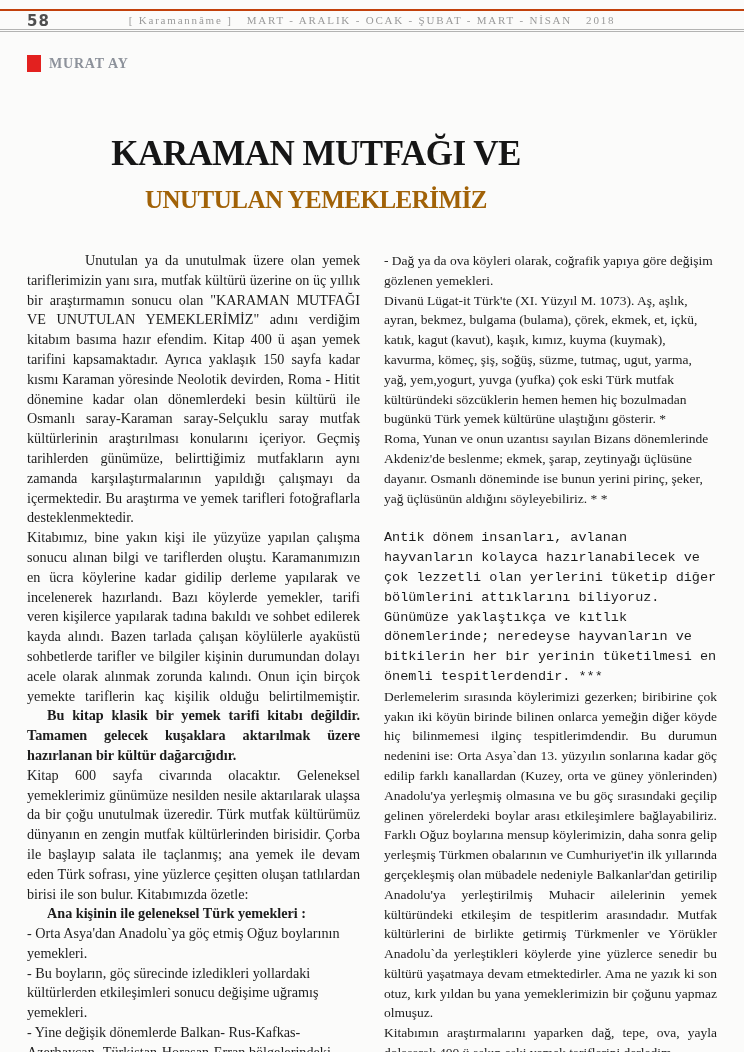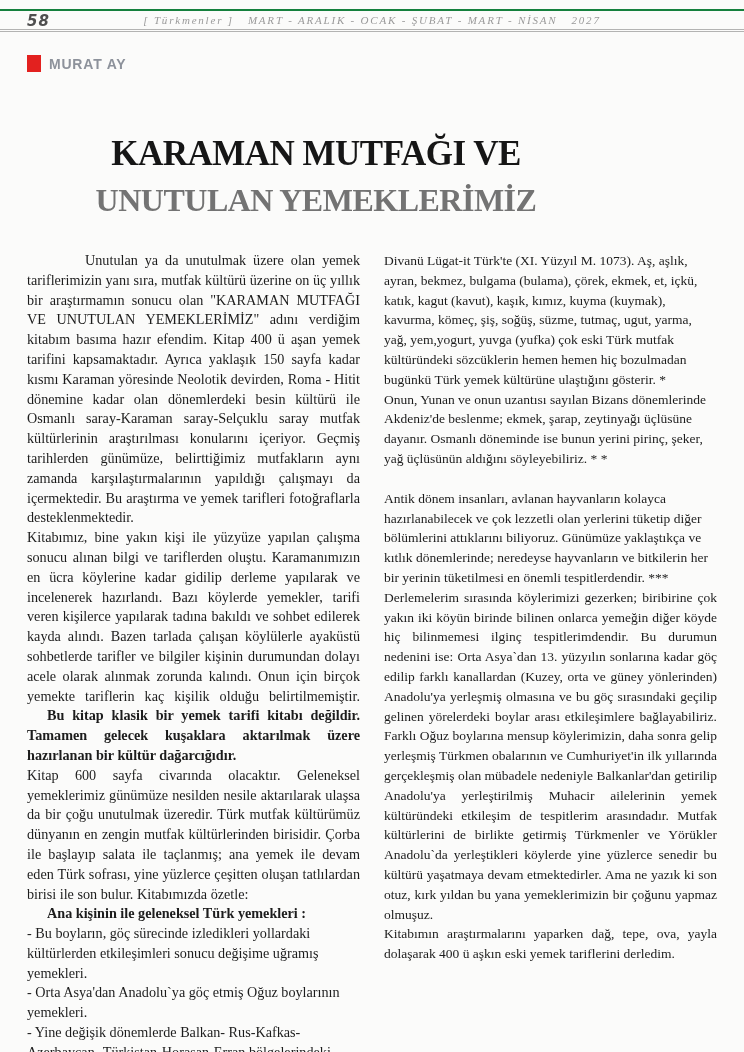--- a/index.html
+++ b/index.html
@@ -8,54 +8,53 @@
     background:#fbfbfa;
     font-family:"Liberation Serif", serif;
     overflow:hidden;
     position:relative;
   }
   .page{position:relative;width:744px;height:1052px;overflow:hidden;}
 
   
   .header{
     position:absolute;top:9px;left:0;width:744px;height:23px;
-    border-top:2px solid #15803d;
+    border-top:2px solid #c2410c;
     border-bottom:3px double #b3b3b2;
     display:flex;align-items:center;justify-content:center;
     box-sizing:border-box;
-    font-style:italic;
   }
   .page-num{
     position:absolute;left:27px;top:1px;
     font-family:"DejaVu Sans", sans-serif;
     font-size:15px;font-weight:bold;color:#4f4f4f;letter-spacing:1px;
   }
   .header-center{
     color:#9a9a9a;font-size:11px;letter-spacing:1.8px;white-space:nowrap;
   }
   .header-center .sep-gap{display:inline-block;width:14px;}
 
   
   .author{
     position:absolute;top:55px;left:27px;
     display:flex;align-items:center;gap:8px;
   }
   .author-square{width:14px;height:17px;background:#e3211f;}
   .author-name{
-    font-family:Liberation Sans, sans-serif;
+    font-family:Liberation Serif, serif;
     font-size:14px;font-weight:bold;color:#8d929b;letter-spacing:0.8px;
   }
 
   
   .title-block{
     position:absolute;top:131px;left:0;width:632px;text-align:center;
     font-weight:bold;line-height:46px;letter-spacing:-0.5px;
   }
   .title-line1{font-size:35px;color:#161616;}
-  .title-line2{font-size:32px;color:#737373;}
+  .title-line2{font-size:25px;color:#a16207;}
 
   
   .columns{
     position:absolute;top:251px;left:27px;width:690px;
     display:flex;gap:24px;
   }
   .col{width:333px;color:#1c1c1c;}
   .col-left{font-size:14.2px;line-height:19.8px;}
   .col-right{font-size:13.5px;line-height:19.8px;}
   .col p{margin:0;}
@@ -63,46 +62,47 @@
   .col .bold{font-weight:bold;margin-left:20px;}
 </style>
 </head>
 <body>
 
 <div class="page">
 
   <div class="header">
     <div class="page-num">58</div>
     <div class="header-center">
-      <span>[ Türkmenler ]</span><span class="sep-gap"></span><span>MART - ARALIK - OCAK - ŞUBAT - MART - NİSAN</span><span class="sep-gap"></span><span>2027</span>
+      <span>[ Karamannâme ]</span><span class="sep-gap"></span><span>MART - ARALIK - OCAK - ŞUBAT - MART - NİSAN</span><span class="sep-gap"></span><span>2018</span>
     </div>
   </div>
 
   <div class="author">
     <span class="author-square"></span>
     <span class="author-name">MURAT AY</span>
   </div>
 
   <div class="title-block">
     <div class="title-line1">KARAMAN MUTFAĞI VE</div>
     <div class="title-line2">UNUTULAN YEMEKLERİMİZ</div>
   </div>
 
   <div class="columns">
     <div class="col col-left" id="col-left">
         <p style="text-align: justify; text-indent: 58px;"><span>Unutulan ya da unutulmak üzere olan yemek tariflerimizin yanı sıra, mutfak kültürü üzerine on üç yıllık bir araştırmamın sonucu olan "KARAMAN MUTFAĞI VE UNUTULAN YEMEKLERİMİZ" adını verdiğim kitabım basıma hazır efendim. Kitap 400 ü aşan yemek tarifini kapsamaktadır. Ayrıca yaklaşık 150 sayfa kadar kısmı Karaman yöresinde Neolotik devirden, Roma -  Hitit dönemine kadar olan dönemlerdeki besin kültürü ile Osmanlı saray-Karaman saray-Selçuklu saray mutfak kültürlerinin araştırılması konularını içeriyor. Geçmiş tarihlerden günümüze, belirttiğimiz mutfakların aynı zamanda karşılaştırmalarının yapıldığı çalışmayı da içermektedir. Bu araştırma ve yemek tarifleri fotoğraflarla desteklenmektedir.</span></p>
         <p style="text-align: justify;"><span>Kitabımız, bine yakın kişi ile yüzyüze yapılan çalışma sonucu alınan bilgi ve tariflerden oluştu. Karamanımızın en ücra köylerine kadar gidilip derleme yapılarak ve incelenerek hazırlandı.  Bazı köylerde yemekler, tarifi veren kişilerce yapılarak tadına bakıldı ve sohbet edilerek kayda alındı. Bazen tarlada çalışan köylülerle ayaküstü sohbetlerde tarifler ve bilgiler kişinin durumundan dolayı acele olarak alınmak zorunda kalındı. Onun için birçok yemekte tariflerin kaç kişilik olduğu belirtilmemiştir.  </span><span class="bold">Bu kitap klasik bir yemek tarifi kitabı değildir. Tamamen gelecek kuşaklara aktarılmak üzere hazırlanan bir kültür dağarcığıdır.</span></p>
         <p style="text-align: justify;"><span>Kitap 600 sayfa civarında olacaktır. Geleneksel  yemeklerimiz günümüze nesilden nesile aktarılarak ulaşsa da bir çoğu unutulmak üzeredir.  Türk mutfak kültürümüz dünyanın en zengin mutfak kültürlerinden birisidir. Çorba  ile başlayıp salata ile taçlanmış; ana yemek ile devam eden Türk sofrası, yine yüzlerce çeşitten oluşan tatlılardan birisi ile son bulur. Kitabımızda özetle:</span></p>
         <p style="text-align: left;"><span class="bold">Ana kişinin ile geleneksel Türk yemekleri :</span></p>
+        <p style="text-align: left;"><span>- Orta Asya'dan Anadolu`ya göç etmiş Oğuz boylarının yemekleri.</span></p>
         <p style="text-align: left;"><span>- Bu boyların, göç sürecinde izledikleri yollardaki kültürlerden etkileşimleri sonucu değişime uğramış yemekleri.</span></p>
-        <p style="text-align: left;"><span>- Orta Asya'dan Anadolu`ya göç etmiş Oğuz boylarının yemekleri.</span></p>
         <p style="text-align: left;"><span>- Yine değişik dönemlerde Balkan- Rus-Kafkas-Azerbaycan- Türkistan-Horasan-Erran  bölgelerindeki sorunlardan kaynaklanan göçlerde Anadolu`ya  gelen göçmenlerin beraberinde getirdikleri kültüre dayalı yemekleri (Muhacir, Tatar, Çerkes, Türkmen v.b.).</span></p>
       </div>
     <div class="col col-right" id="col-right">
+        <p style="text-align: left;"><span>- Dağ ya da ova köyleri olarak, coğrafik yapıya göre değişim gözlenen yemekleri.</span></p>
         <p style="text-align: left;"><span>Divanü Lügat-it Türk'te (XI. Yüzyıl M. 1073). Aş, aşlık, ayran, bekmez, bulgama (bulama), çörek,  ekmek, et, içkü, katık, kagut (kavut), kaşık,  kımız, kuyma (kuymak), kavurma, kömeç, şiş, soğüş, süzme, tutmaç, ugut, yarma, yağ, yem,yogurt, yuvga (yufka) çok eski Türk mutfak kültüründeki sözcüklerin hemen hemen hiç bozulmadan bugünkü Türk yemek kültürüne ulaştığını gösterir. *</span></p>
-        <p style="text-align: left;"><span>Onun, Yunan ve onun uzantısı sayılan Bizans dönemlerinde Akdeniz'de beslenme; ekmek, şarap, zeytinyağı üçlüsüne dayanır. Osmanlı döneminde ise bunun yerini pirinç, şeker, yağ üçlüsünün aldığını söyleyebiliriz. * *</span></p>
-        <p class="space-before" style="text-align: left;"><span>Antik dönem insanları, avlanan hayvanların kolayca hazırlanabilecek ve çok lezzetli olan yerlerini tüketip diğer bölümlerini attıklarını biliyoruz. Günümüze yaklaştıkça ve kıtlık dönemlerinde;  neredeyse hayvanların ve bitkilerin her bir yerinin tüketilmesi en önemli tespitlerdendir. ***</span></p>
+        <p style="text-align: left;"><span>Roma, Yunan ve onun uzantısı sayılan Bizans dönemlerinde Akdeniz'de beslenme; ekmek, şarap, zeytinyağı üçlüsüne dayanır. Osmanlı döneminde ise bunun yerini pirinç, şeker, yağ üçlüsünün aldığını söyleyebiliriz. * *</span></p>
+        <p class="space-before" style="text-align: left; font-family: Liberation Mono, monospace;"><span>Antik dönem insanları, avlanan hayvanların kolayca hazırlanabilecek ve çok lezzetli olan yerlerini tüketip diğer bölümlerini attıklarını biliyoruz. Günümüze yaklaştıkça ve kıtlık dönemlerinde;  neredeyse hayvanların ve bitkilerin her bir yerinin tüketilmesi en önemli tespitlerdendir. ***</span></p>
         <p style="text-align: justify;"><span>Derlemelerim sırasında köylerimizi gezerken; biribirine çok yakın iki köyün birinde bilinen onlarca yemeğin diğer köyde hiç bilinmemesi ilginç tespitlerimdendir.   Bu durumun nedenini ise: Orta Asya`dan 13. yüzyılın sonlarına kadar göç edilip  farklı kanallardan (Kuzey, orta ve güney yönlerinden) Anadolu'ya  yerleşmiş olmasına ve bu göç sırasındaki geçilip gelinen yörelerdeki boylar arası etkileşimlere bağlayabiliriz. Farklı Oğuz boylarına mensup köylerimizin, daha sonra gelip yerleşmiş Türkmen obalarının ve  Cumhuriyet'in ilk yıllarında gerçekleşmiş olan mübadele nedeniyle Balkanlar'dan getirilip Anadolu'ya yerleştirilmiş Muhacir ailelerinin yemek kültüründeki etkileşim de tespitlerim arasındadır. Mutfak kültürlerini de birlikte getirmiş Türkmenler ve Yörükler Anadolu`da yerleştikleri köylerde yine yüzlerce senedir bu kültürü yaşatmaya devam etmektedirler. Ama ne yazık ki son otuz, kırk yıldan bu yana yemeklerimizin bir çoğunu yapmaz olmuşuz.</span></p>
         <p style="text-align: justify;"><span>Kitabımın araştırmalarını yaparken dağ, tepe, ova, yayla dolaşarak 400 ü aşkın eski yemek tariflerini derledim.</span></p>
       </div>
   </div>
 
 </div>
 
 </body></html>

